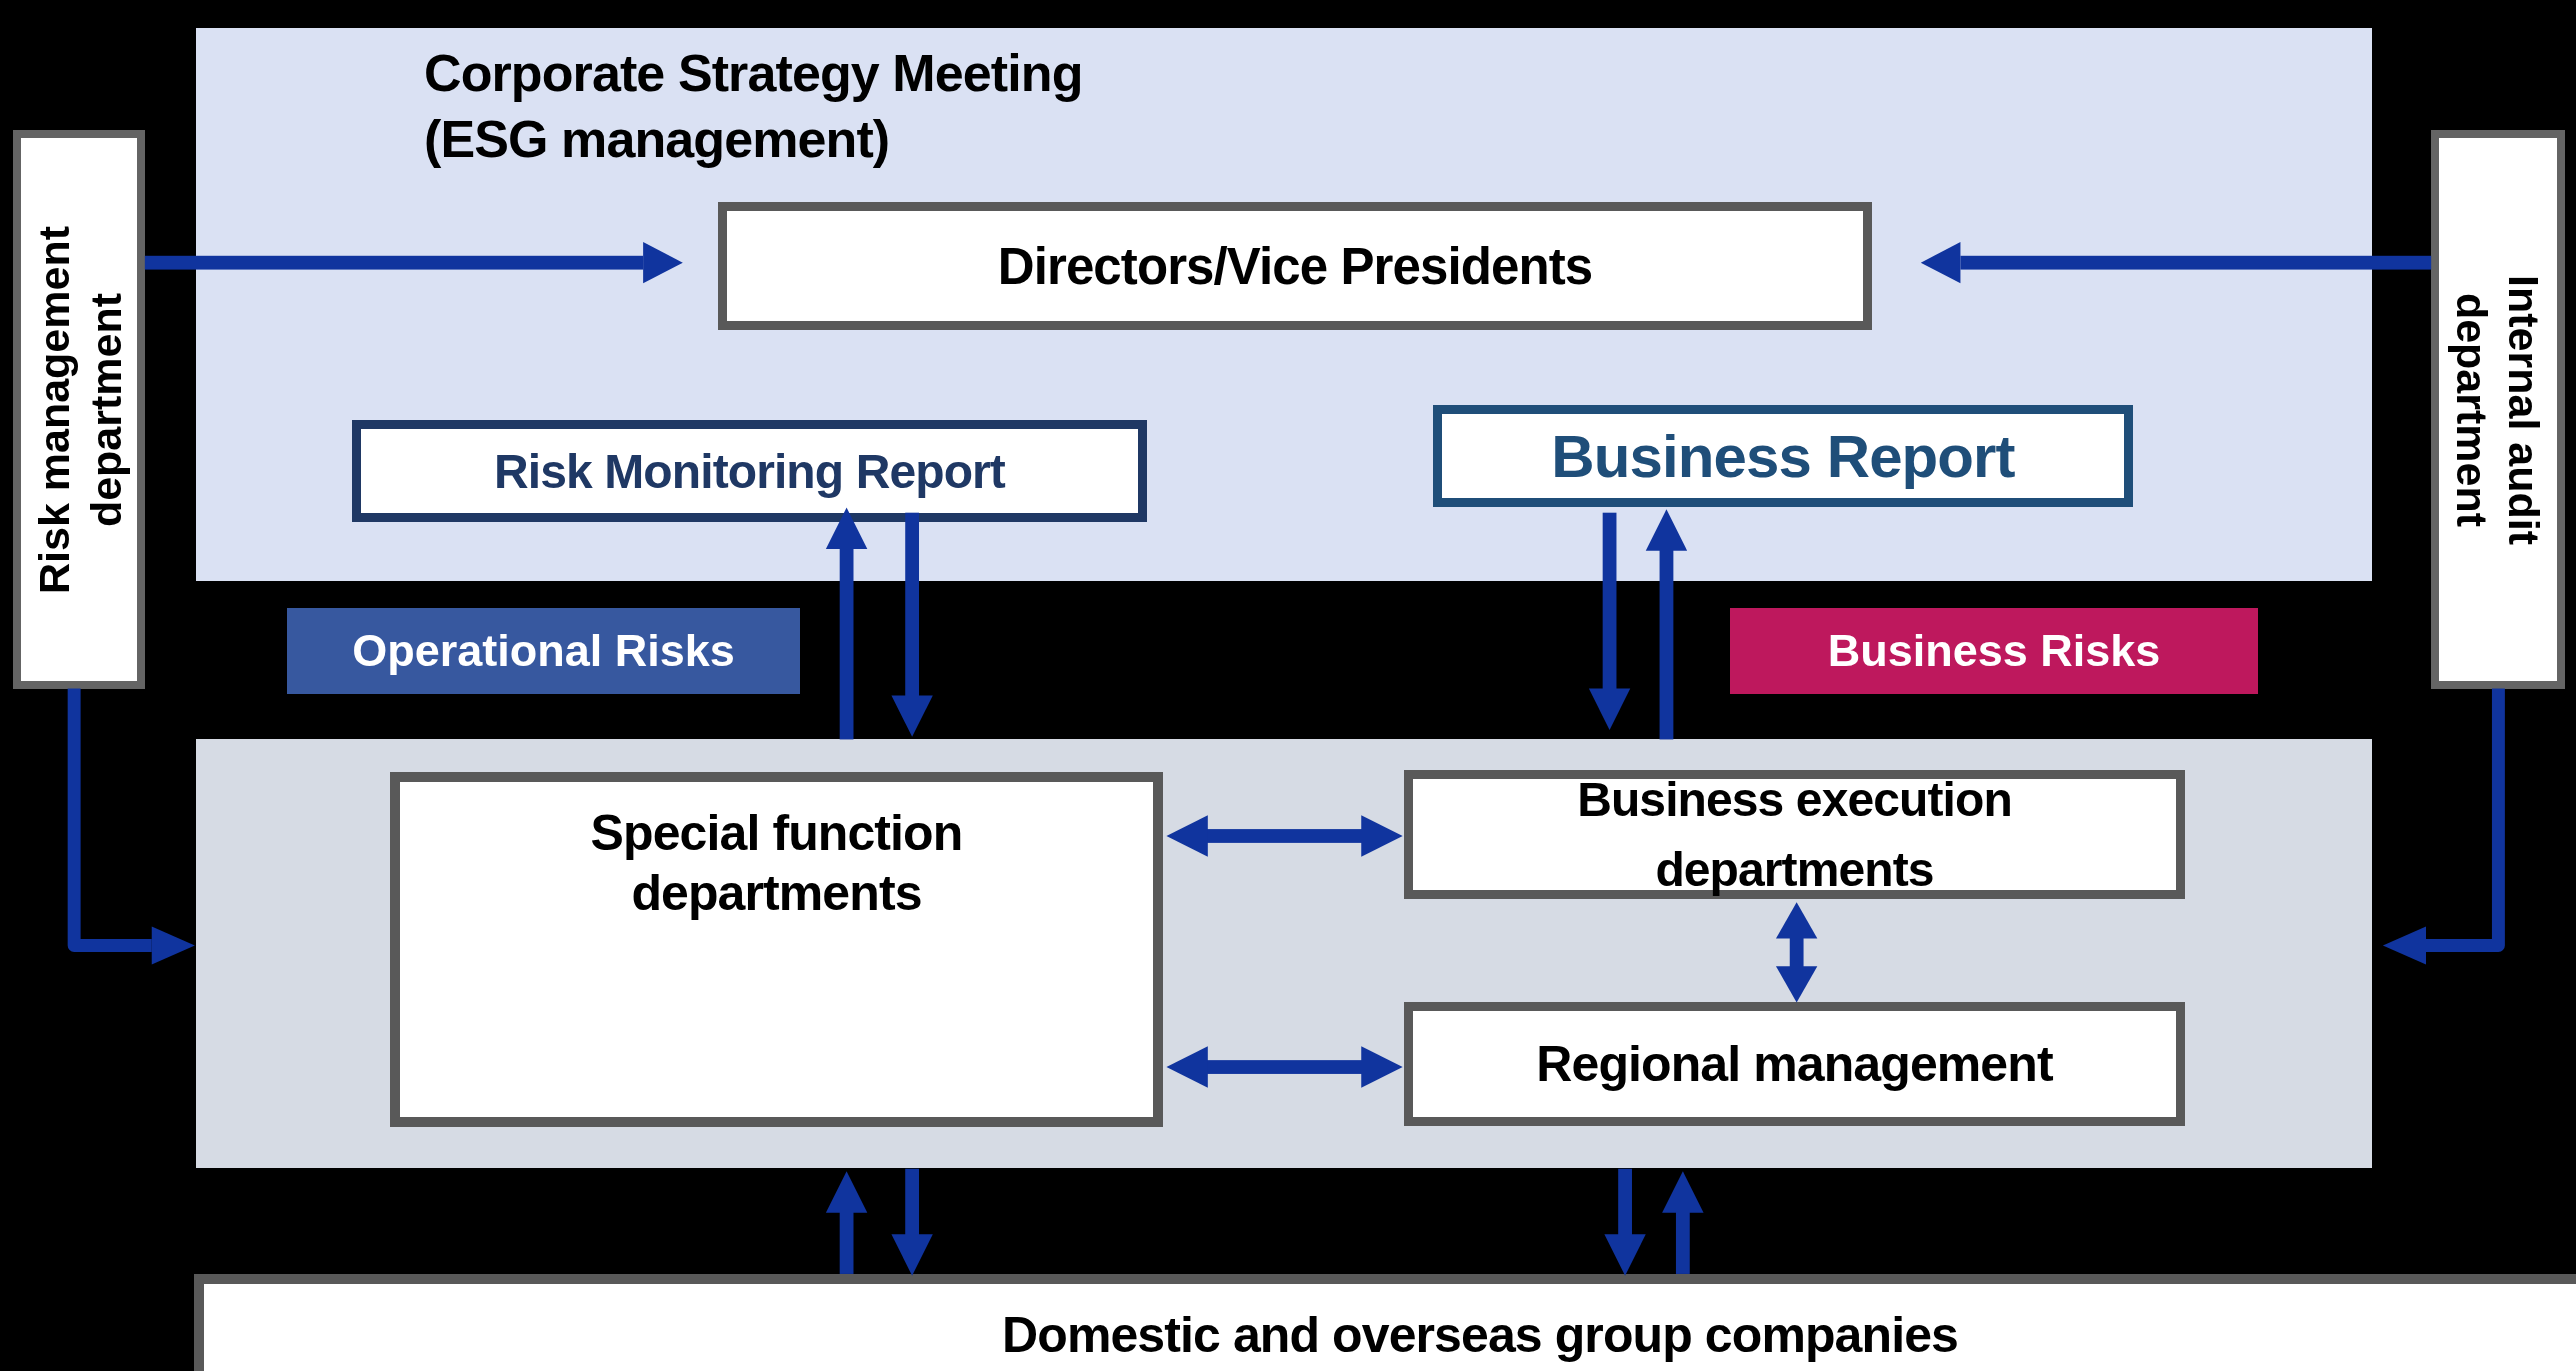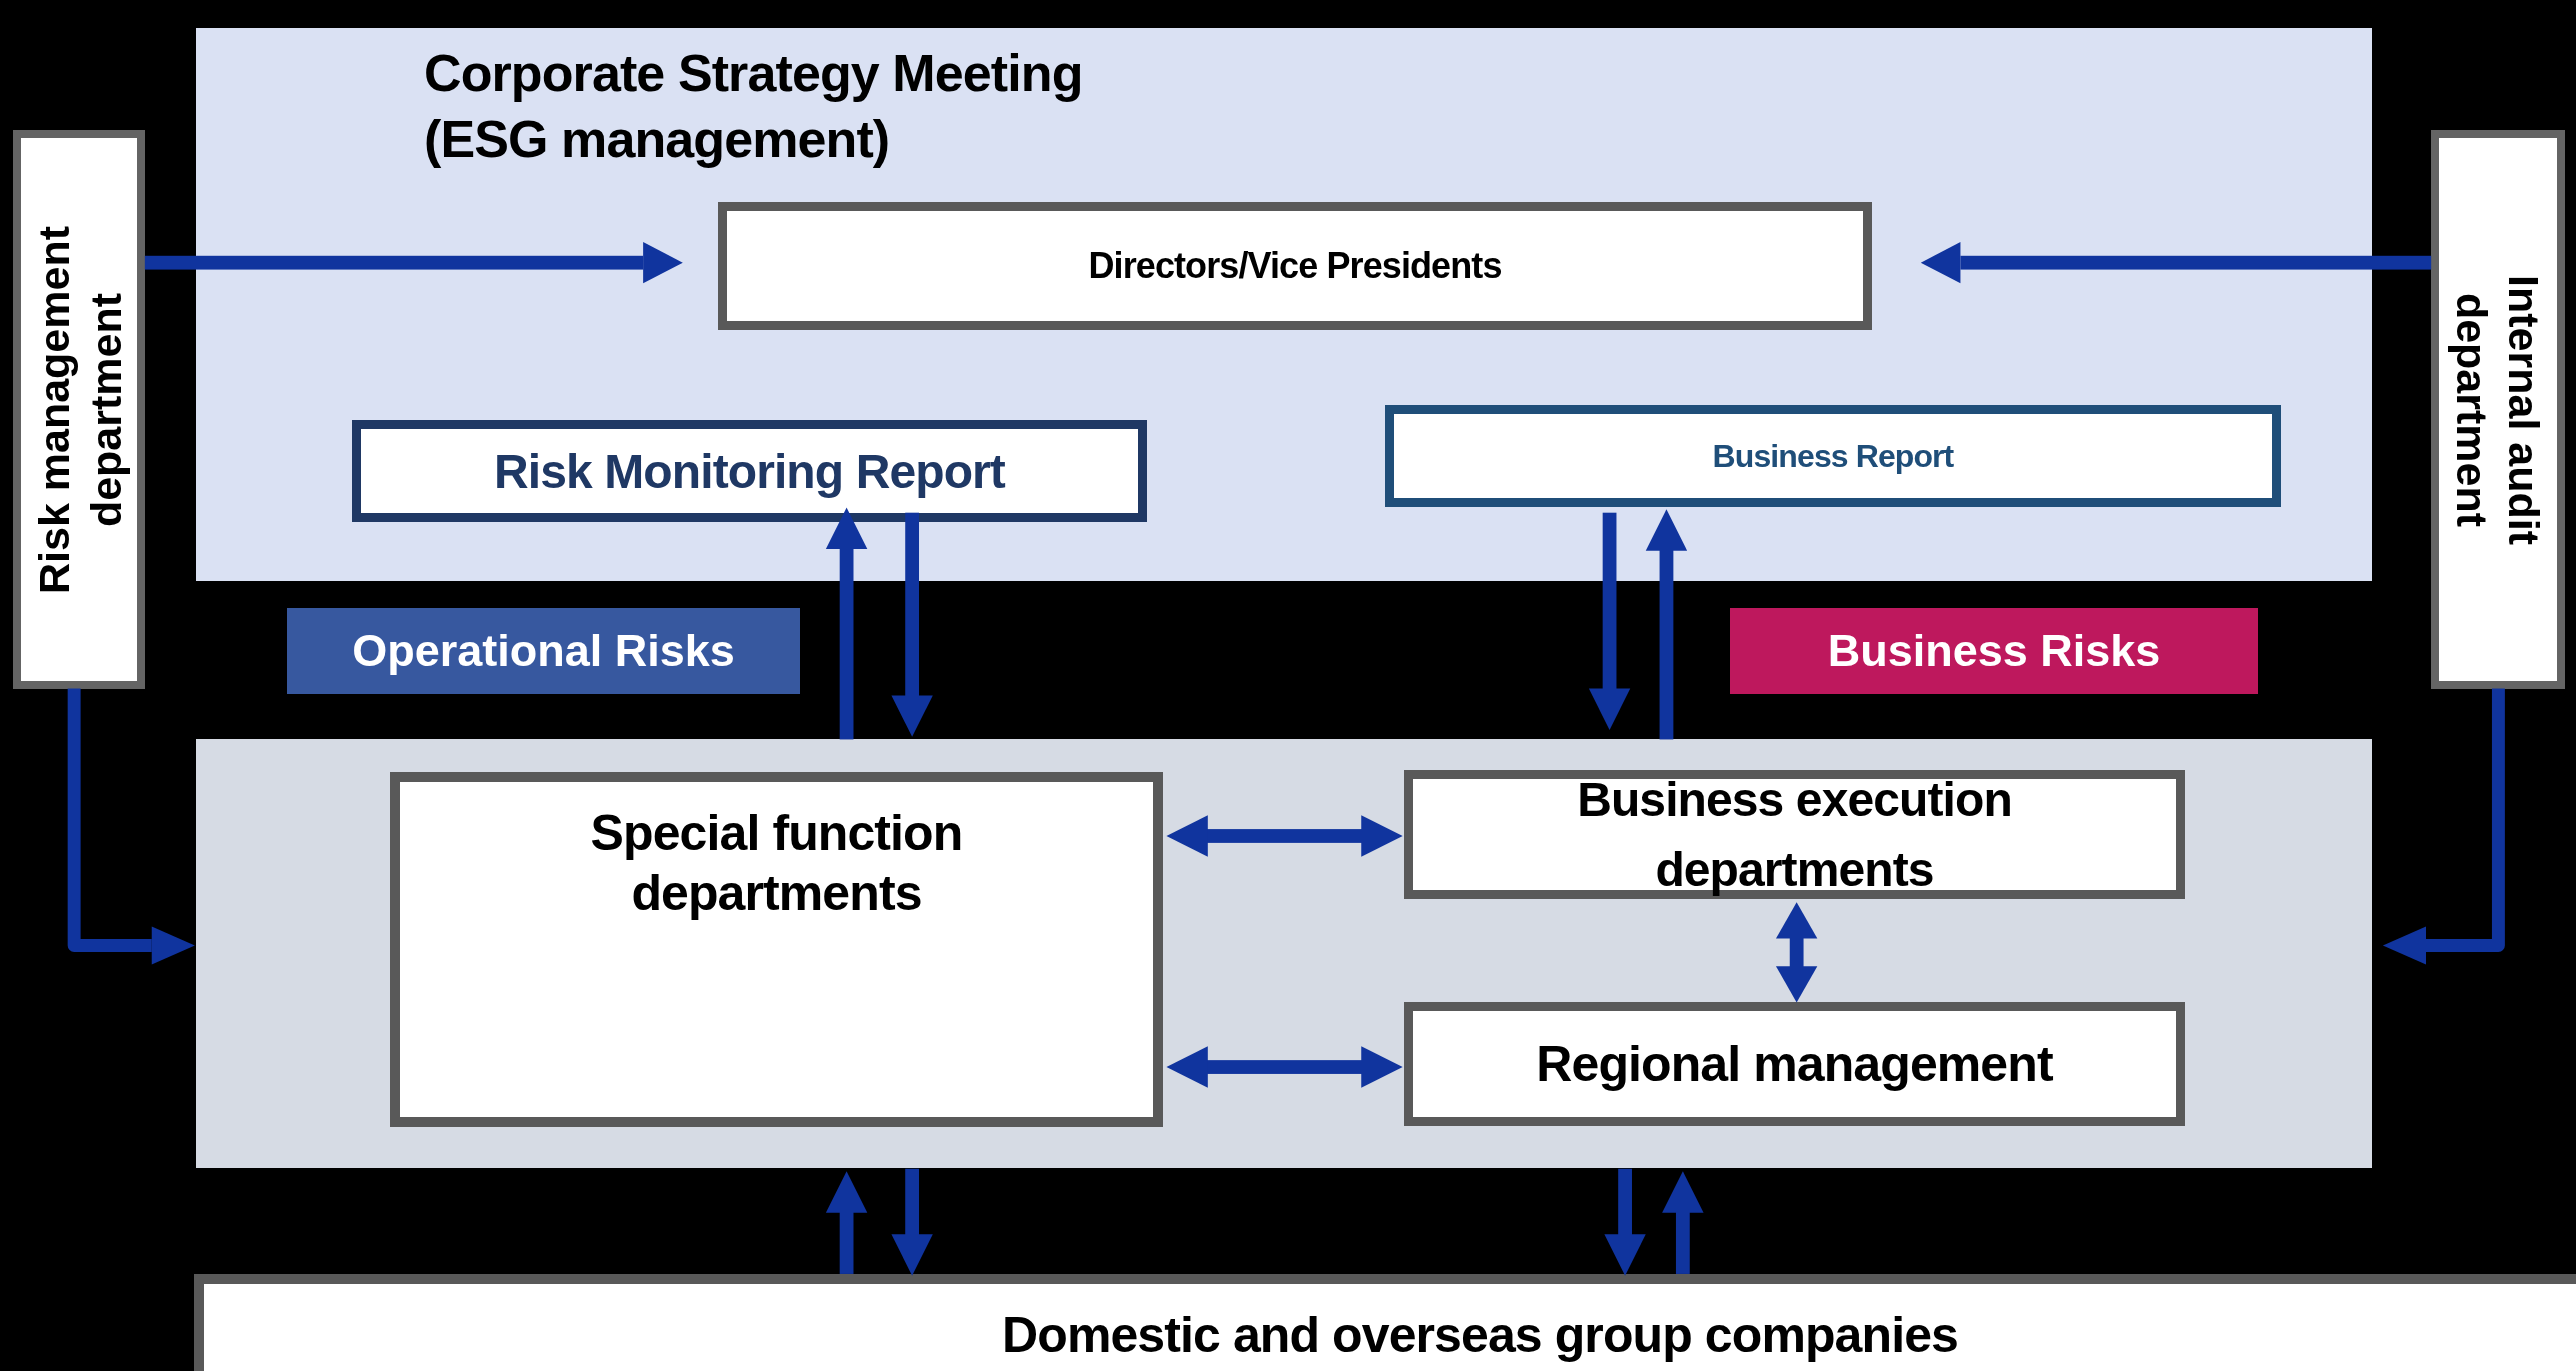--- a/index.html
+++ b/index.html
@@ -13,25 +13,25 @@
   .section.middle{left:196px;top:711px;width:2176px;height:429px;background:#d6dbe4;}
 
   .title{position:absolute;left:228px;top:12px;font-size:52px;font-weight:bold;color:#000;
          line-height:66px;letter-spacing:-0.9px;}
 
   
   .box{position:absolute;background:#fff;box-sizing:border-box;display:flex;
        align-items:center;justify-content:center;text-align:center;color:#000;}
 
   .box.directors{left:718px;top:174px;width:1154px;height:128px;border:9.5px solid #595959;
-                 font-size:36px;font-weight:bold;letter-spacing:-0.9px;}
+                 font-size:51px;font-weight:bold;letter-spacing:-0.9px;}
   .box.rmr{left:352px;top:392px;width:795px;height:102px;border:9.5px solid #1f3864;
            font-size:48px;font-weight:bold;color:#1f3864;letter-spacing:-0.9px;}
-  .box.br{left:1385px;top:377px;width:896px;height:102px;border:9.5px solid #1f4e79;
-          font-size:32px;font-weight:bold;color:#1f4e79;letter-spacing:-0.9px;}
+  .box.br{left:1433px;top:377px;width:700px;height:102px;border:9.5px solid #1f4e79;
+          font-size:60px;font-weight:bold;color:#1f4e79;letter-spacing:-0.9px;}
 
   .risk-label{position:absolute;top:580px;height:86px;display:flex;align-items:center;
               justify-content:center;color:#fff;font-size:45px;font-weight:bold;}
   .risk-label.op{left:287px;width:513px;background:#37589f;}
   .risk-label.biz{left:1730px;width:528px;background:#be185d;}
 
   
   .vbox{position:absolute;top:102px;width:132px;height:559px;background:#fff;
         border:8.6px solid #646464;box-sizing:border-box;}
   .vbox.left{left:13px;}

